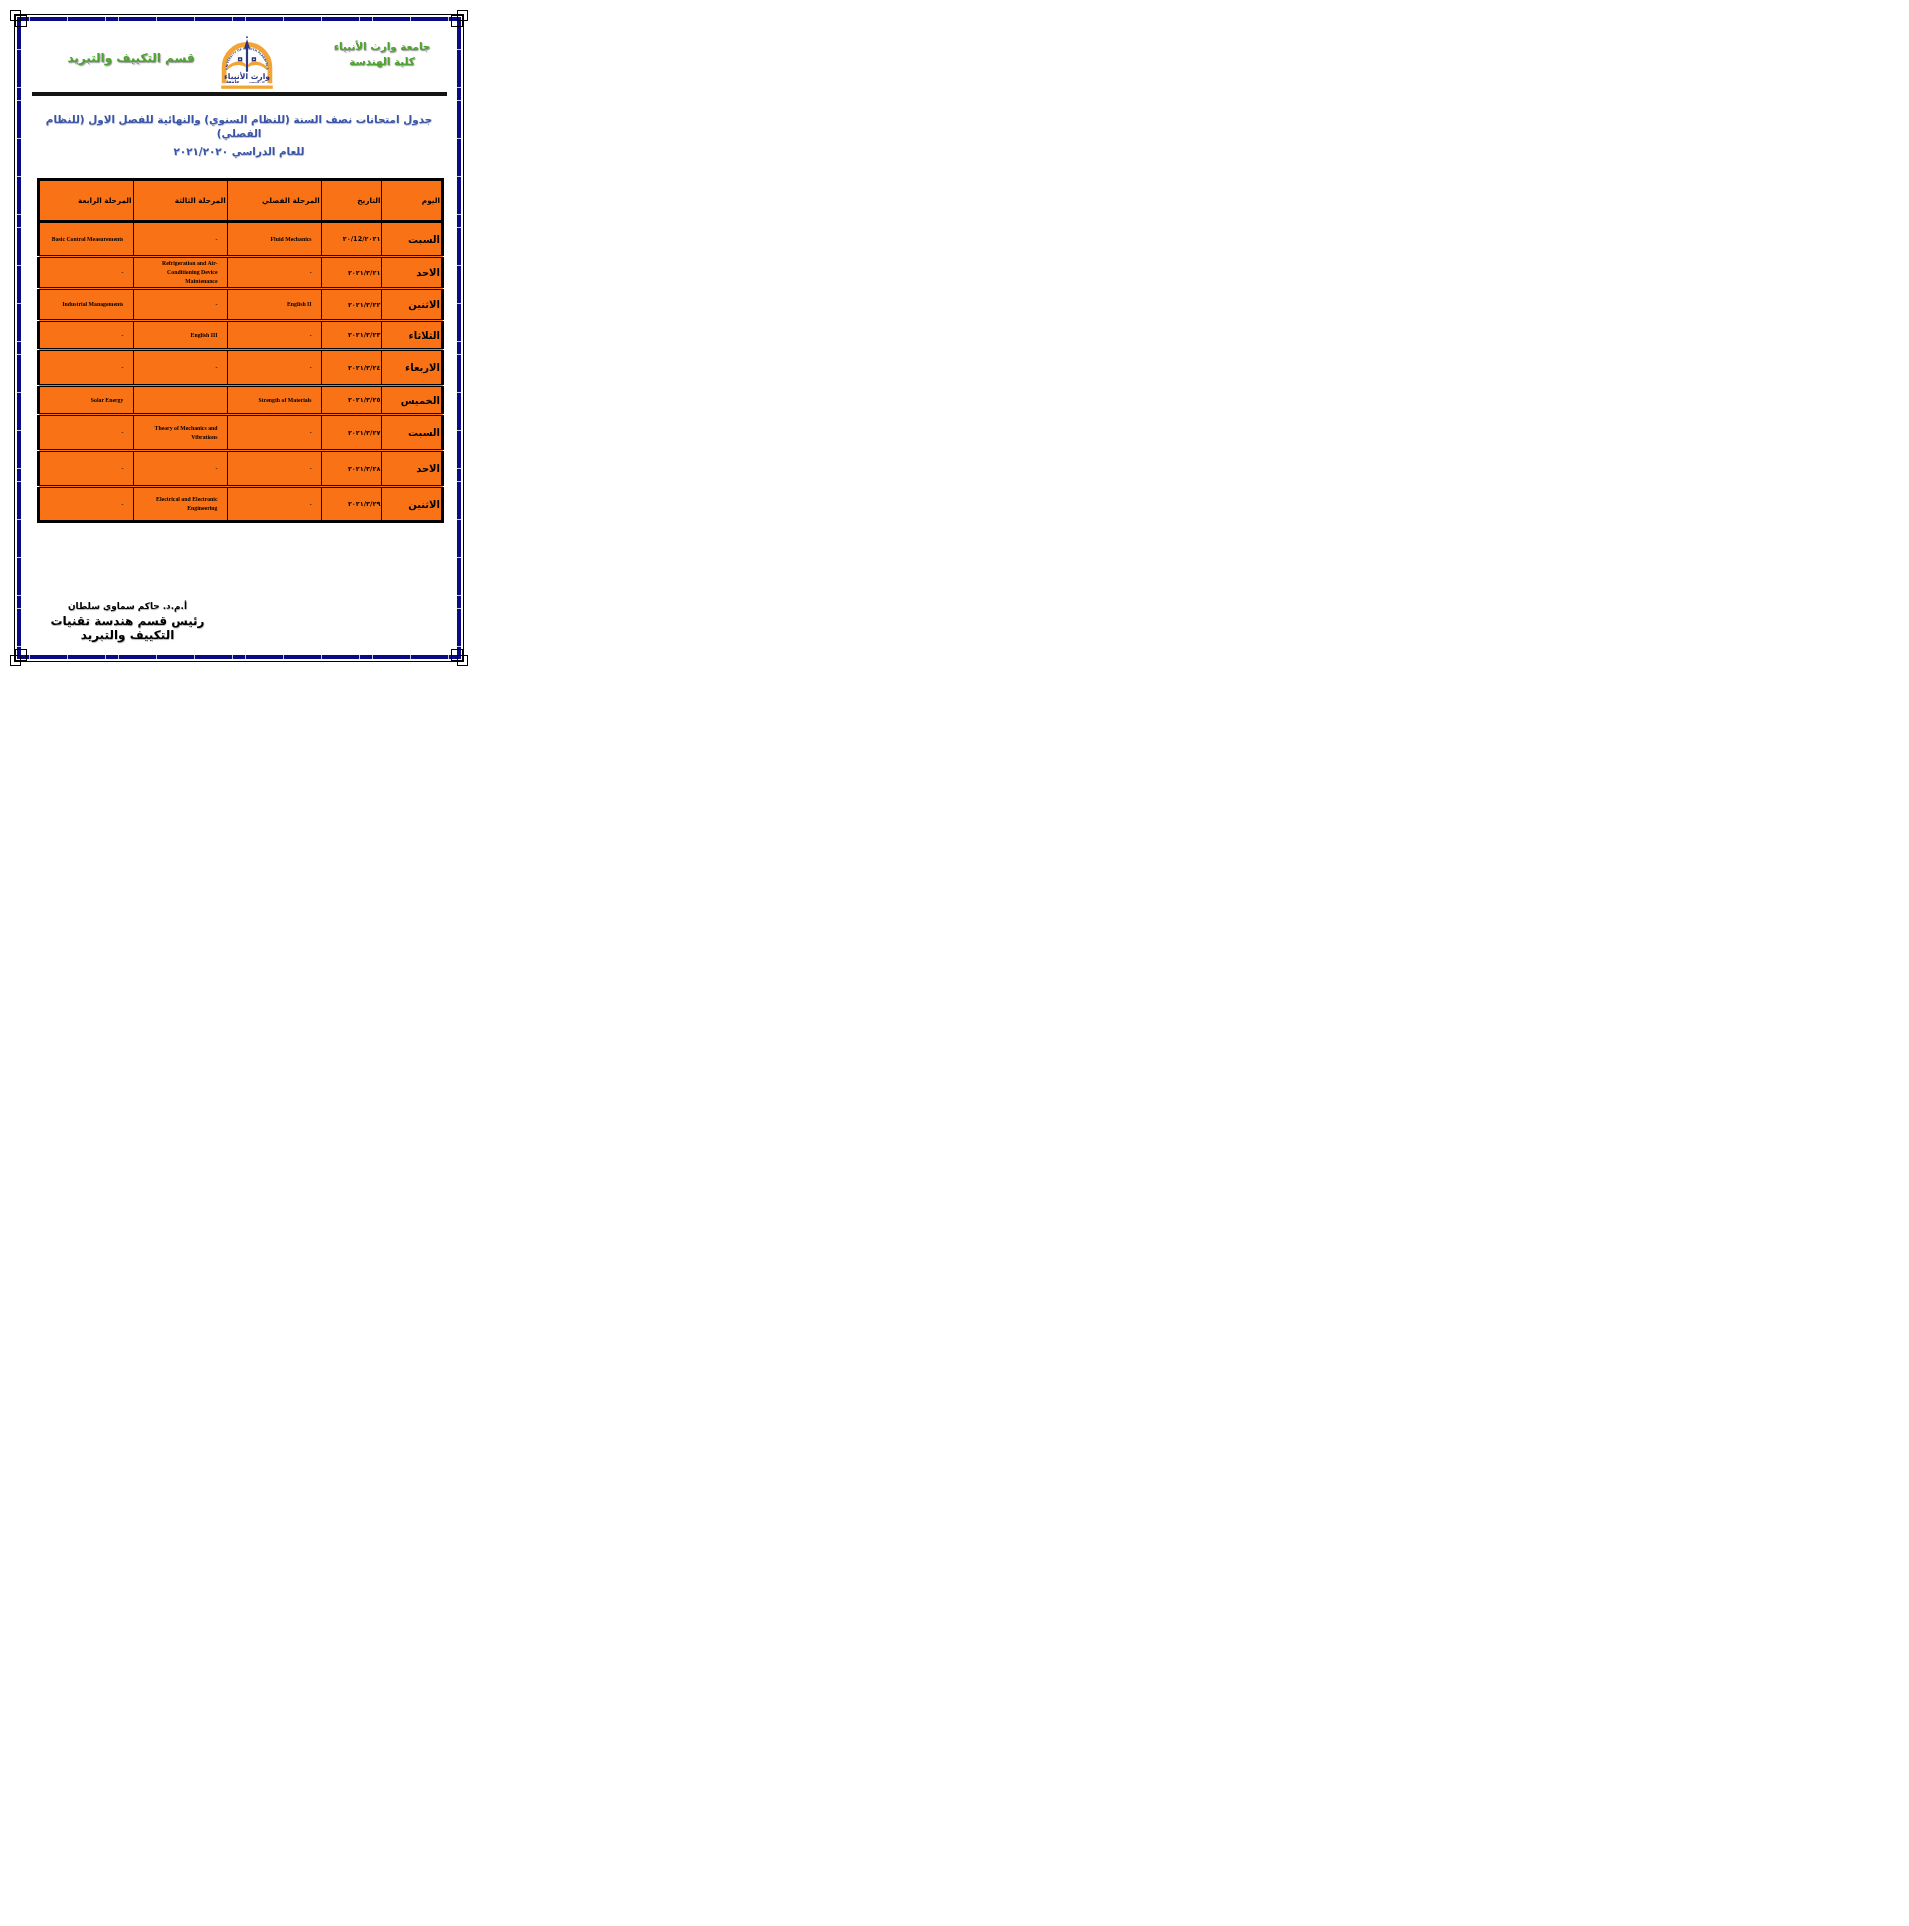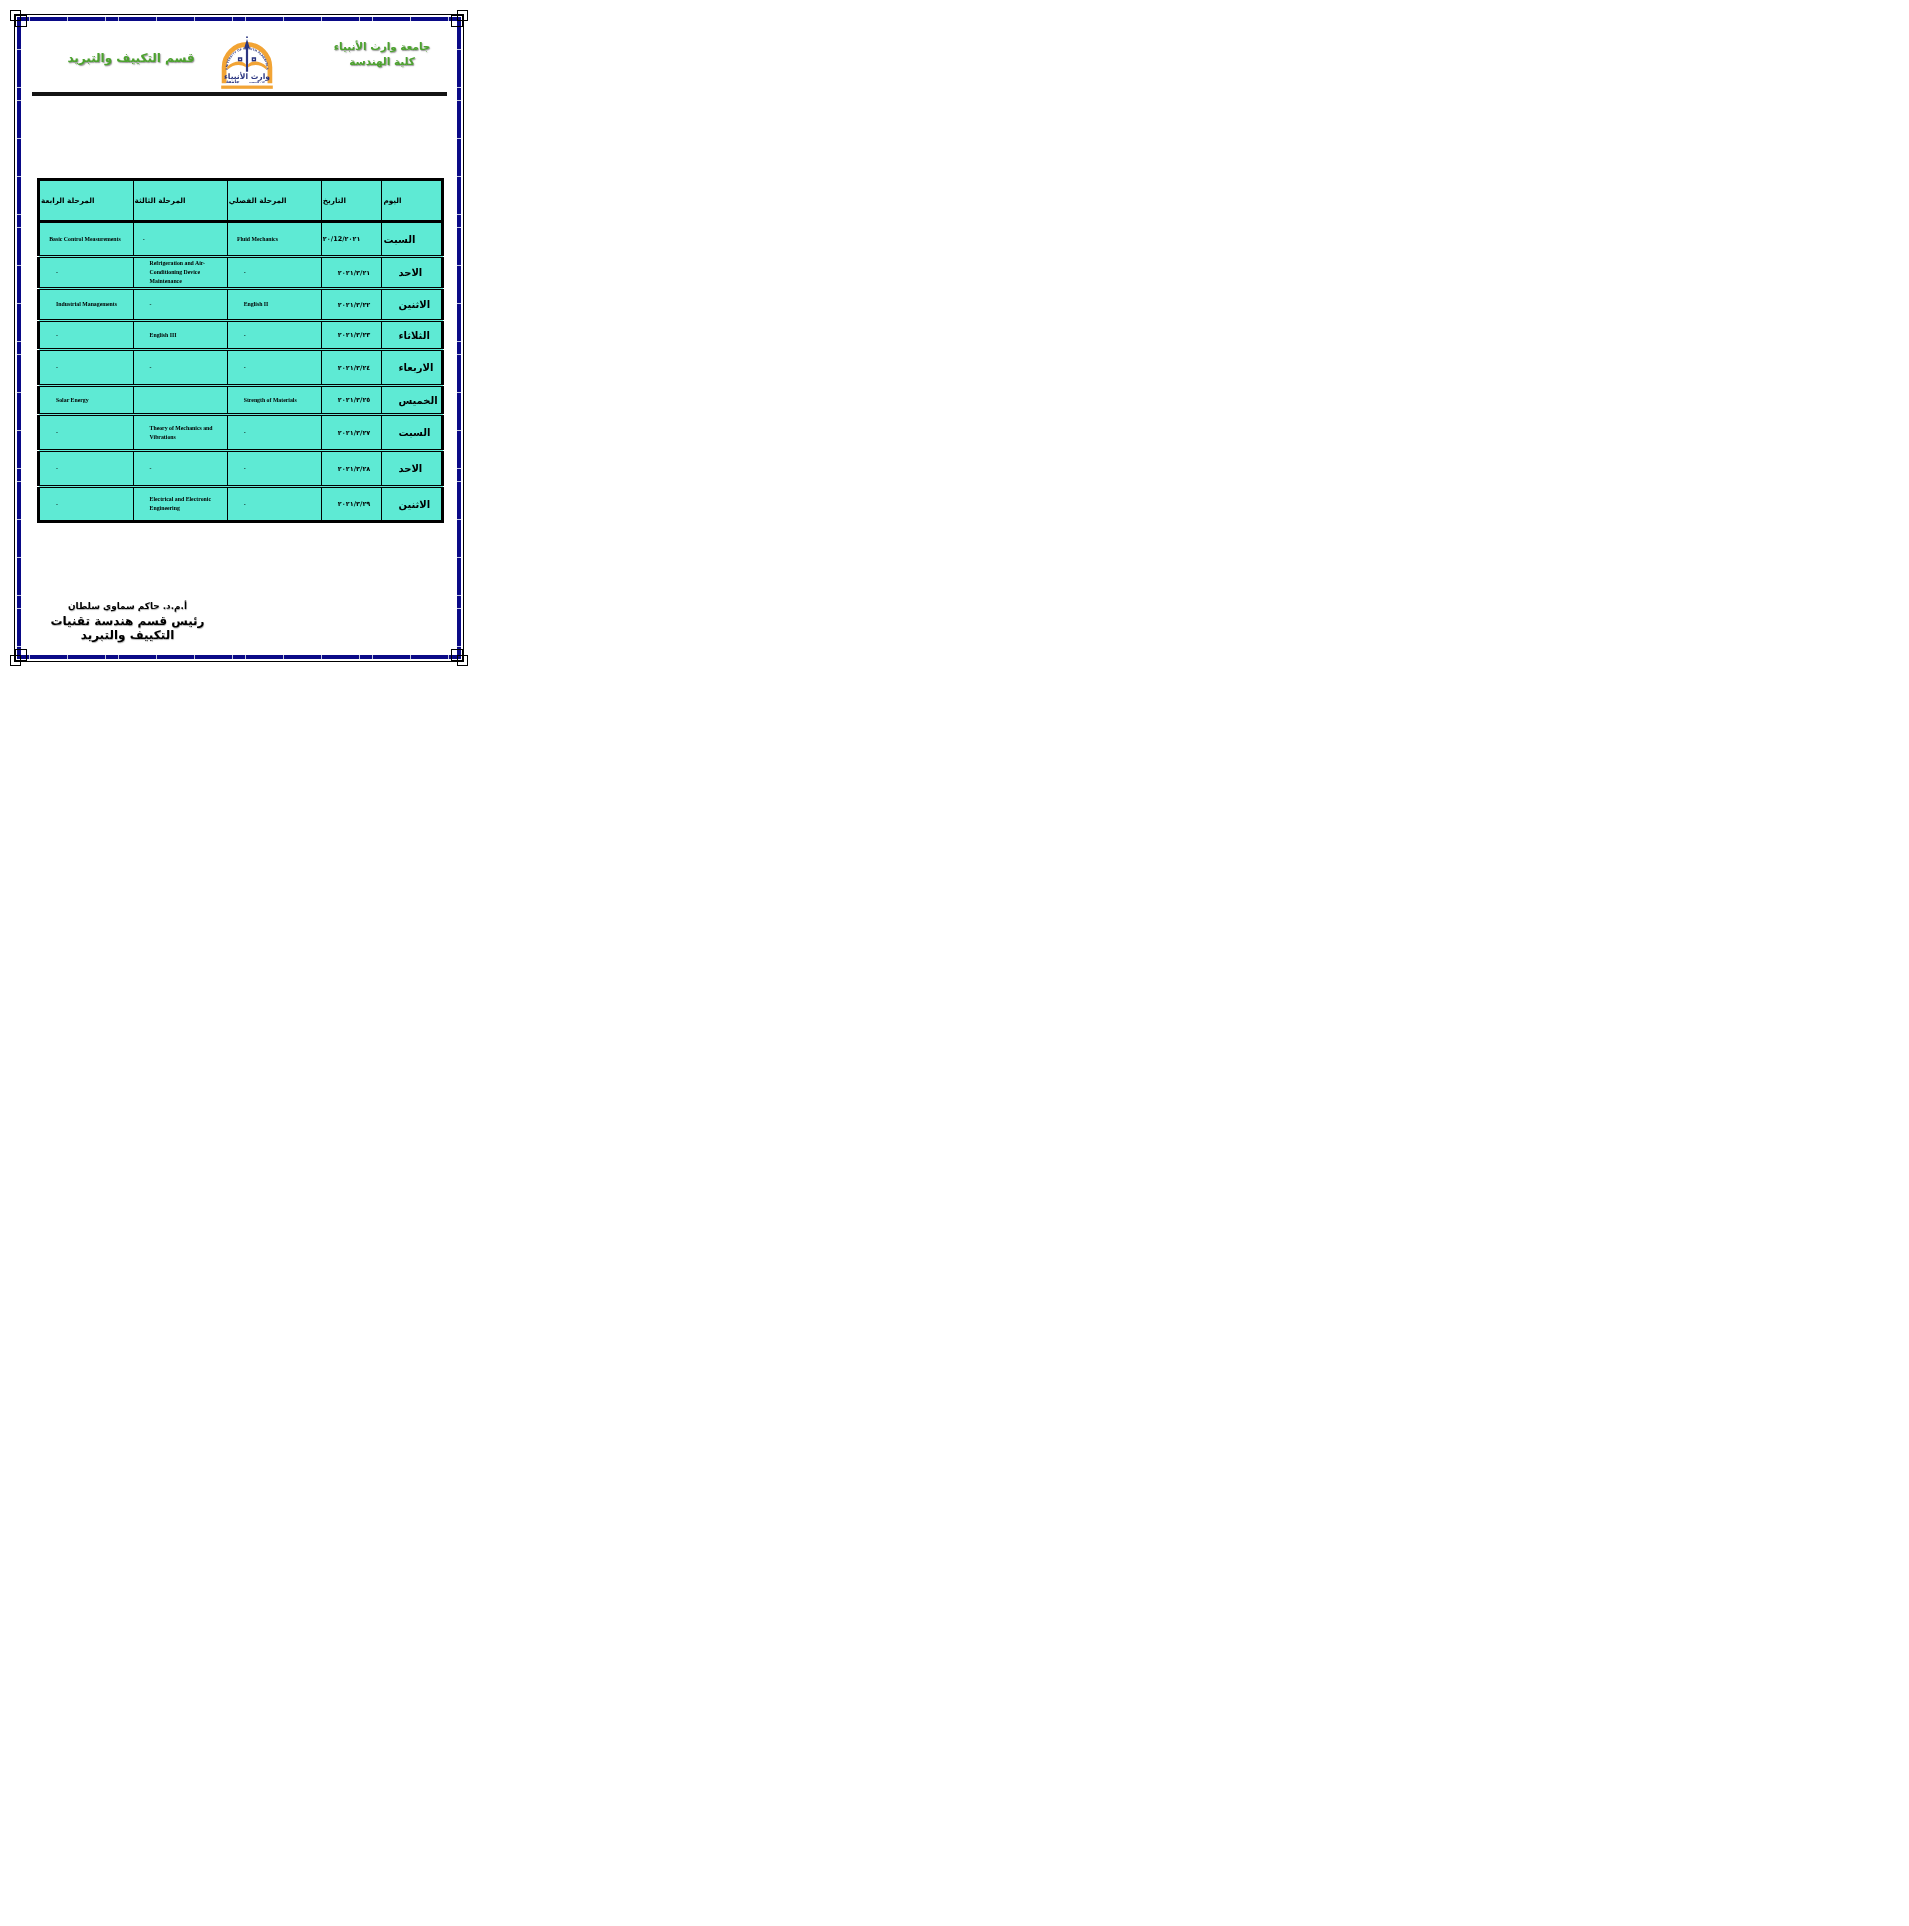--- a/index.html
+++ b/index.html
@@ -35,22 +35,22 @@
 
   
   .title{position:absolute;left:27px;right:27px;top:112px;text-align:center;direction:rtl;
     color:#3A55A6;font-weight:bold;text-shadow:0.4px 0.8px 0.8px rgba(55,75,130,.35);}
   .title .t1{font-size:10.4px;line-height:1.35;}
   .title .t2{font-size:10.4px;margin-top:5px;}
 
   
   .exam-table{position:absolute;left:37px;top:178px;width:407px;border-collapse:collapse;
     direction:rtl;table-layout:fixed;background:#fff;border:3.1px solid #000;}
-  .exam-table th,.exam-table td{border:1.9px solid #000;text-align:left;vertical-align:middle;
-    font-weight:bold;color:#000;background:#5eead4;box-sizing:border-box;}
+  .exam-table th,.exam-table td{border:1.9px solid #000;text-align:right;vertical-align:middle;
+    font-weight:bold;color:#000;background:#f97316;box-sizing:border-box;}
   .exam-table thead th{border-bottom:3.5px solid #000;font-size:7.3px;height:42px;
     font-family:"DejaVu Sans",sans-serif;}
   .exam-table tbody tr + tr td{border-top:3.1px double #000;padding-left:16px;}
   td.ar{font-size:10px;}
   td.date{font-size:6.5px;letter-spacing:0.4px;}
   td.en{font-family:"Liberation Serif","DejaVu Serif",serif;font-size:5.8px;
     padding:0 9.2px;line-height:1.5;}
 
   
   .signature{position:absolute;left:31px;top:601px;width:181px;text-align:center;direction:rtl;
@@ -110,20 +110,24 @@
       <text x="46" y="144" text-anchor="middle" font-size="13" font-weight="bold" fill="#2B3580" font-family="DejaVu Sans, sans-serif" direction="rtl">جامعة</text>
       <text x="104" y="143" text-anchor="middle" font-size="7" font-weight="bold" fill="#2B3580" font-family="DejaVu Sans, sans-serif" direction="rtl">تأسست</text>
       <text x="124" y="143" text-anchor="middle" font-size="8" font-weight="bold" fill="#2B3580" font-family="DejaVu Sans, sans-serif">٢٠١٧</text>
 
       <rect x="14" y="150" width="142" height="9" fill="#F2A435"></rect>
     </svg>
   </div>
 
   <div class="divider"></div>
 
+  <div class="title" dir="rtl">
+    <div class="t1">جدول امتحانات نصف السنة (للنظام السنوي) والنهائية للفصل الاول (للنظام الفصلي)</div>
+    <div class="t2">للعام الدراسي ٢٠٢١/٢٠٢٠</div>
+  </div>
 
   <table class="exam-table" dir="rtl">
     <colgroup>
       <col style="width:15%">
         <col style="width:15%">
       <col style="width:23.3%">
         <col style="width:23.3%">
         <col style="width:23.4%">
     </colgroup>
     <thead>

